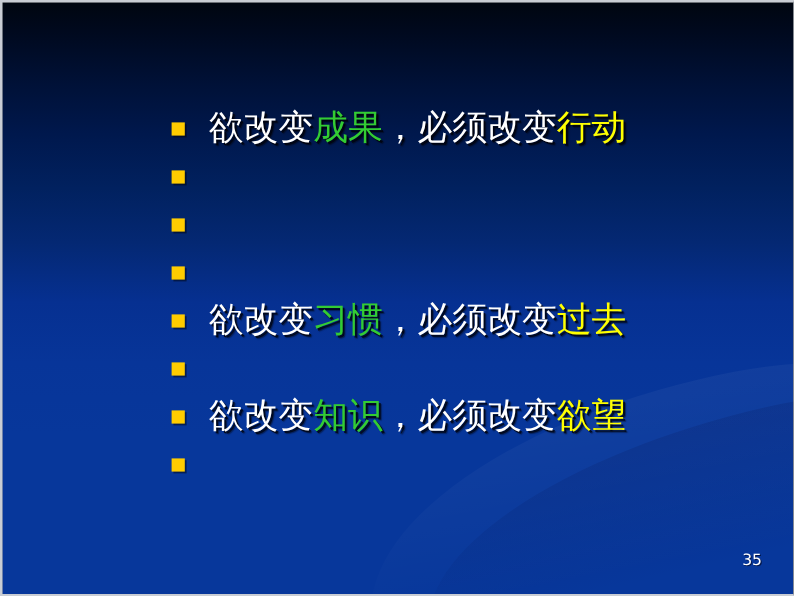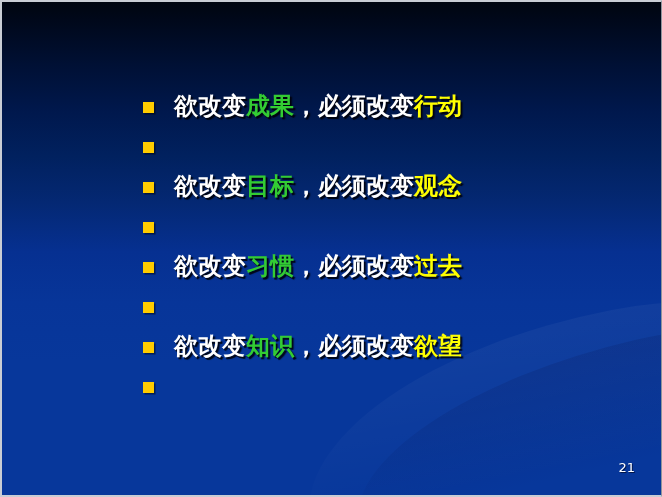--- a/index.html
+++ b/index.html
@@ -85,22 +85,22 @@
     background: #ffcc00;
     flex: 0 0 auto;
     margin-right: 20px;
     position: relative;
     top: 1px;
     box-shadow: 1.5px 1.5px 0 rgba(0,0,0,0.45);
   }
 
   .line-text {
     font-family: "DejaVu Sans", "Liberation Sans", sans-serif;
-    font-size: 24px;
-    font-weight: bold;
+    font-size: 29px;
+    font-weight: normal;
     line-height: 1;
     letter-spacing: 0px;
     text-shadow:
       1.6px 1.6px 0 rgba(0,0,6,0.72),
       2.4px 2.4px 1px rgba(0,0,6,0.45);
   }
 
   .seg-white { color: #ffffff; }
   .seg-green { color: #33cc33; }
   .seg-yellow { color: #ffff00; }
@@ -127,36 +127,35 @@
   <ul class="bullet-list">
       <li class="bullet-row">
         <span class="bullet-marker"></span>
         <span class="line-text"><span class="seg-white">欲改变</span><span class="seg-green">成果</span><span class="seg-white">，必须改变</span><span class="seg-yellow">行动</span></span>
       </li>
       <li class="bullet-row">
         <span class="bullet-marker"></span>
       </li>
       <li class="bullet-row">
         <span class="bullet-marker"></span>
-        <span class="line-text"><span class="seg-white">欲改变</span><span class="seg-green">目标</span><span class="seg-white">，必须改变</span><span class="seg-yellow">观念</span></span>
       </li>
       <li class="bullet-row">
         <span class="bullet-marker"></span>
       </li>
       <li class="bullet-row">
         <span class="bullet-marker"></span>
         <span class="line-text"><span class="seg-white">欲改变</span><span class="seg-green">习惯</span><span class="seg-white">，必须改变</span><span class="seg-yellow">过去</span></span>
       </li>
       <li class="bullet-row">
         <span class="bullet-marker"></span>
       </li>
       <li class="bullet-row">
         <span class="bullet-marker"></span>
         <span class="line-text"><span class="seg-white">欲改变</span><span class="seg-green">知识</span><span class="seg-white">，必须改变</span><span class="seg-yellow">欲望</span></span>
       </li>
       <li class="bullet-row">
         <span class="bullet-marker"></span>
       </li>
     </ul>
 
-  <div class="page-number">21</div>
+  <div class="page-number">35</div>
 
 </div>
 
 </body></html>

